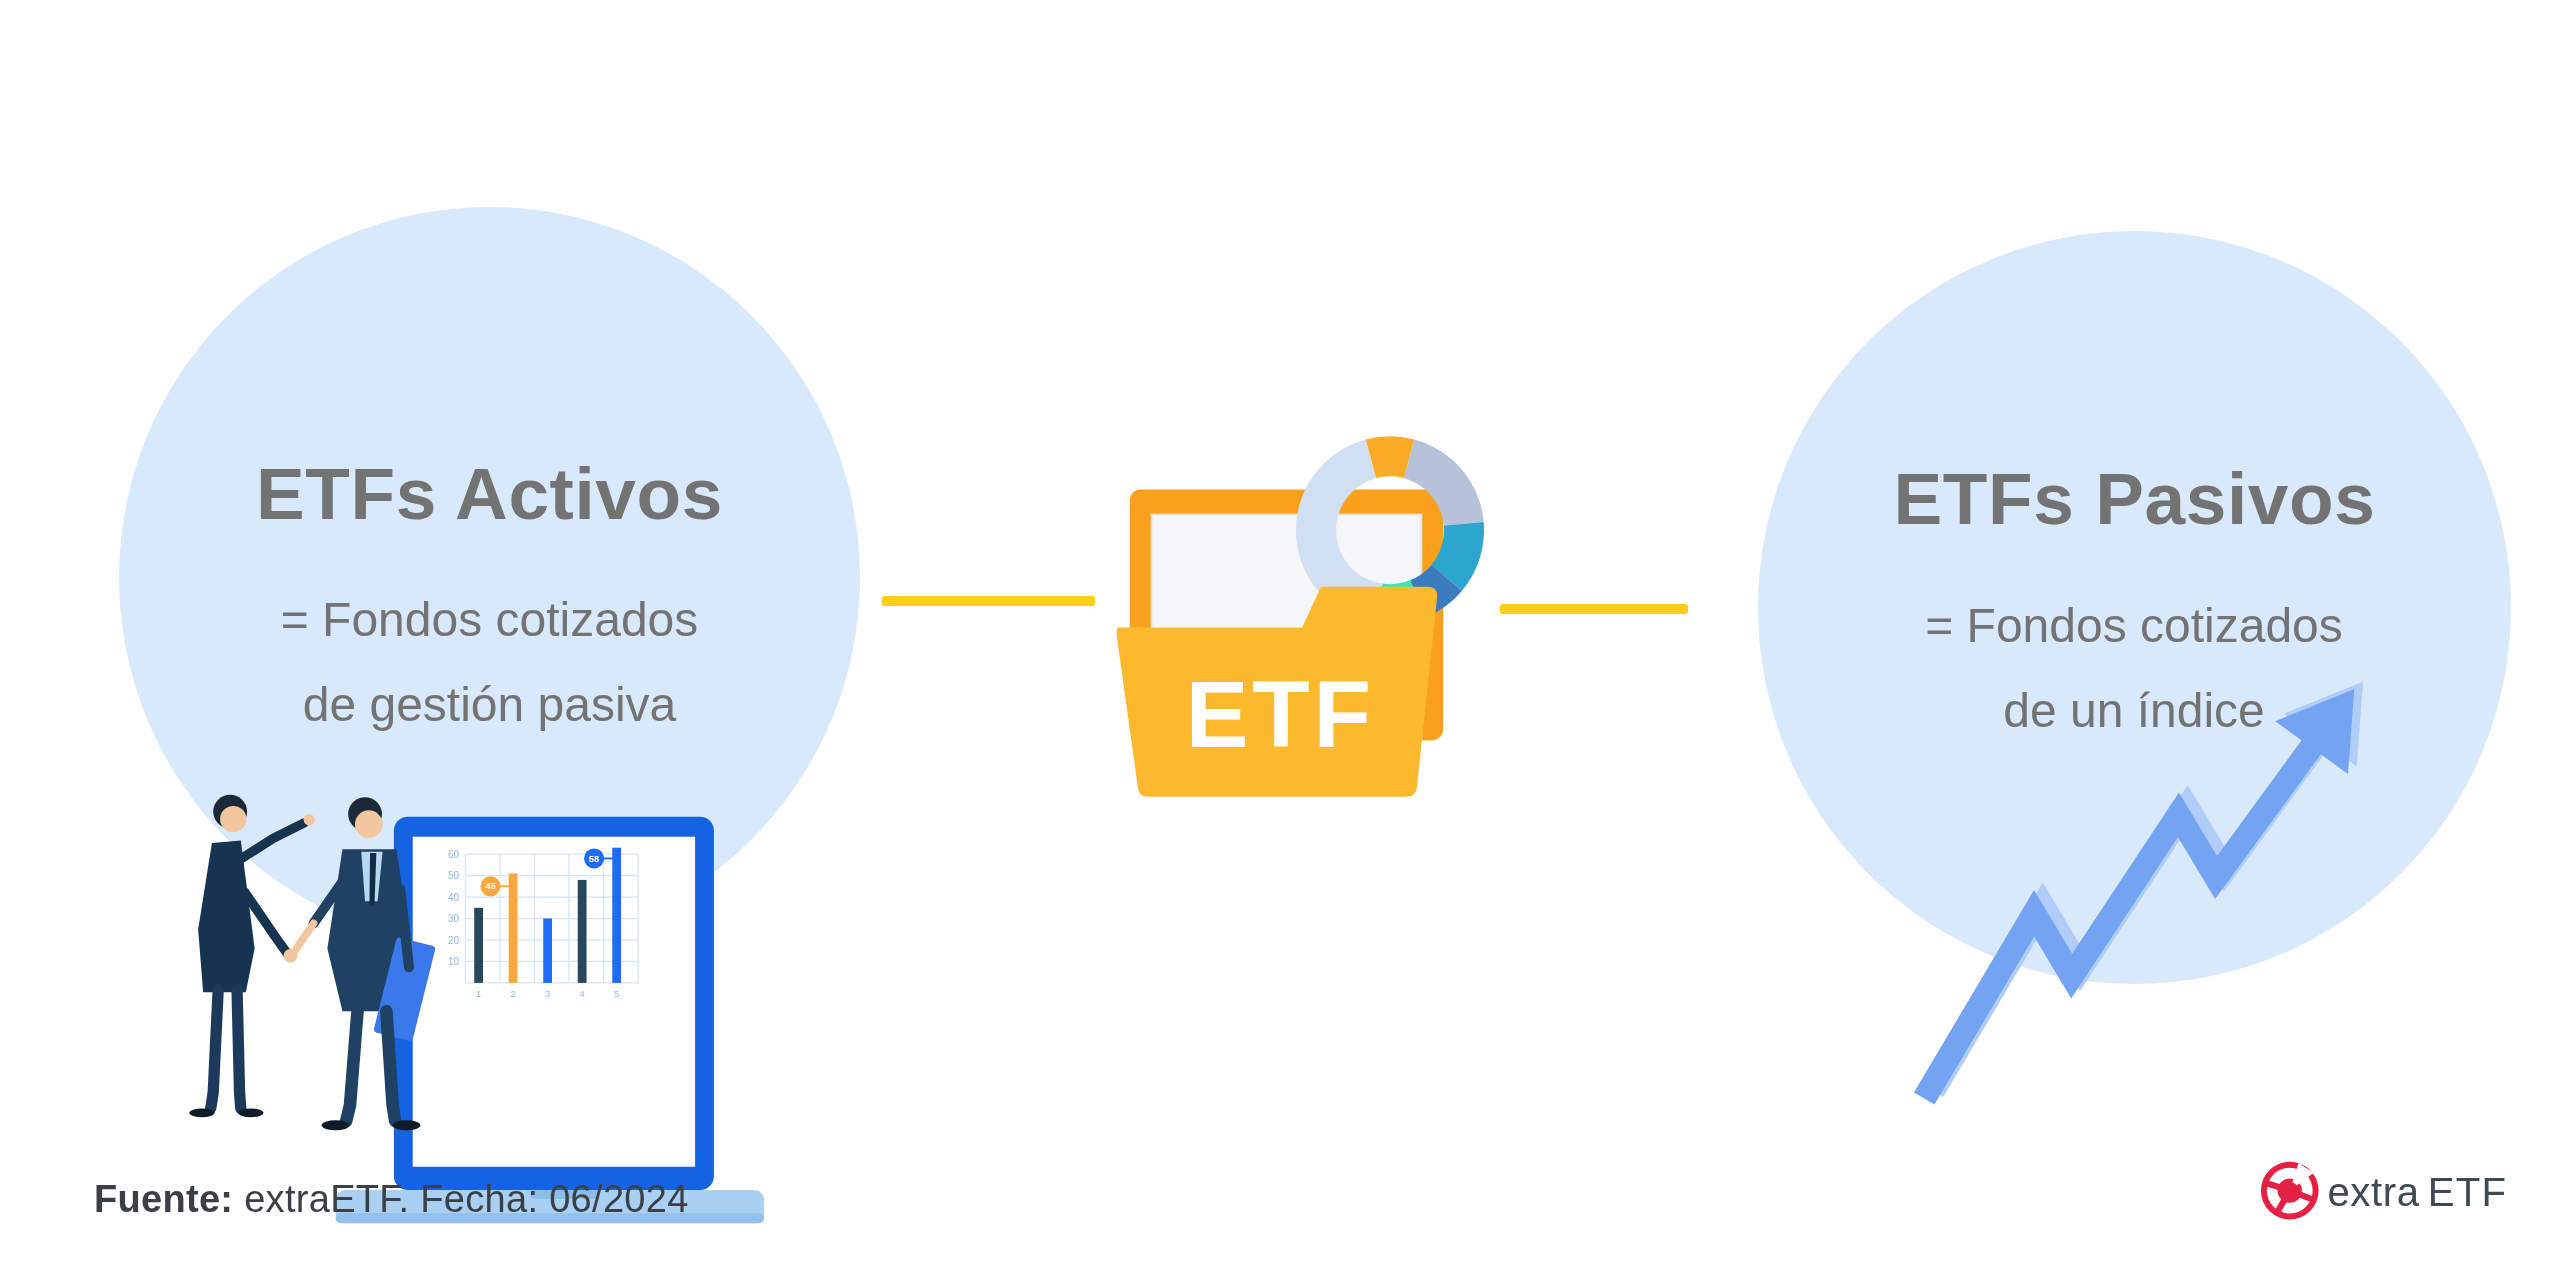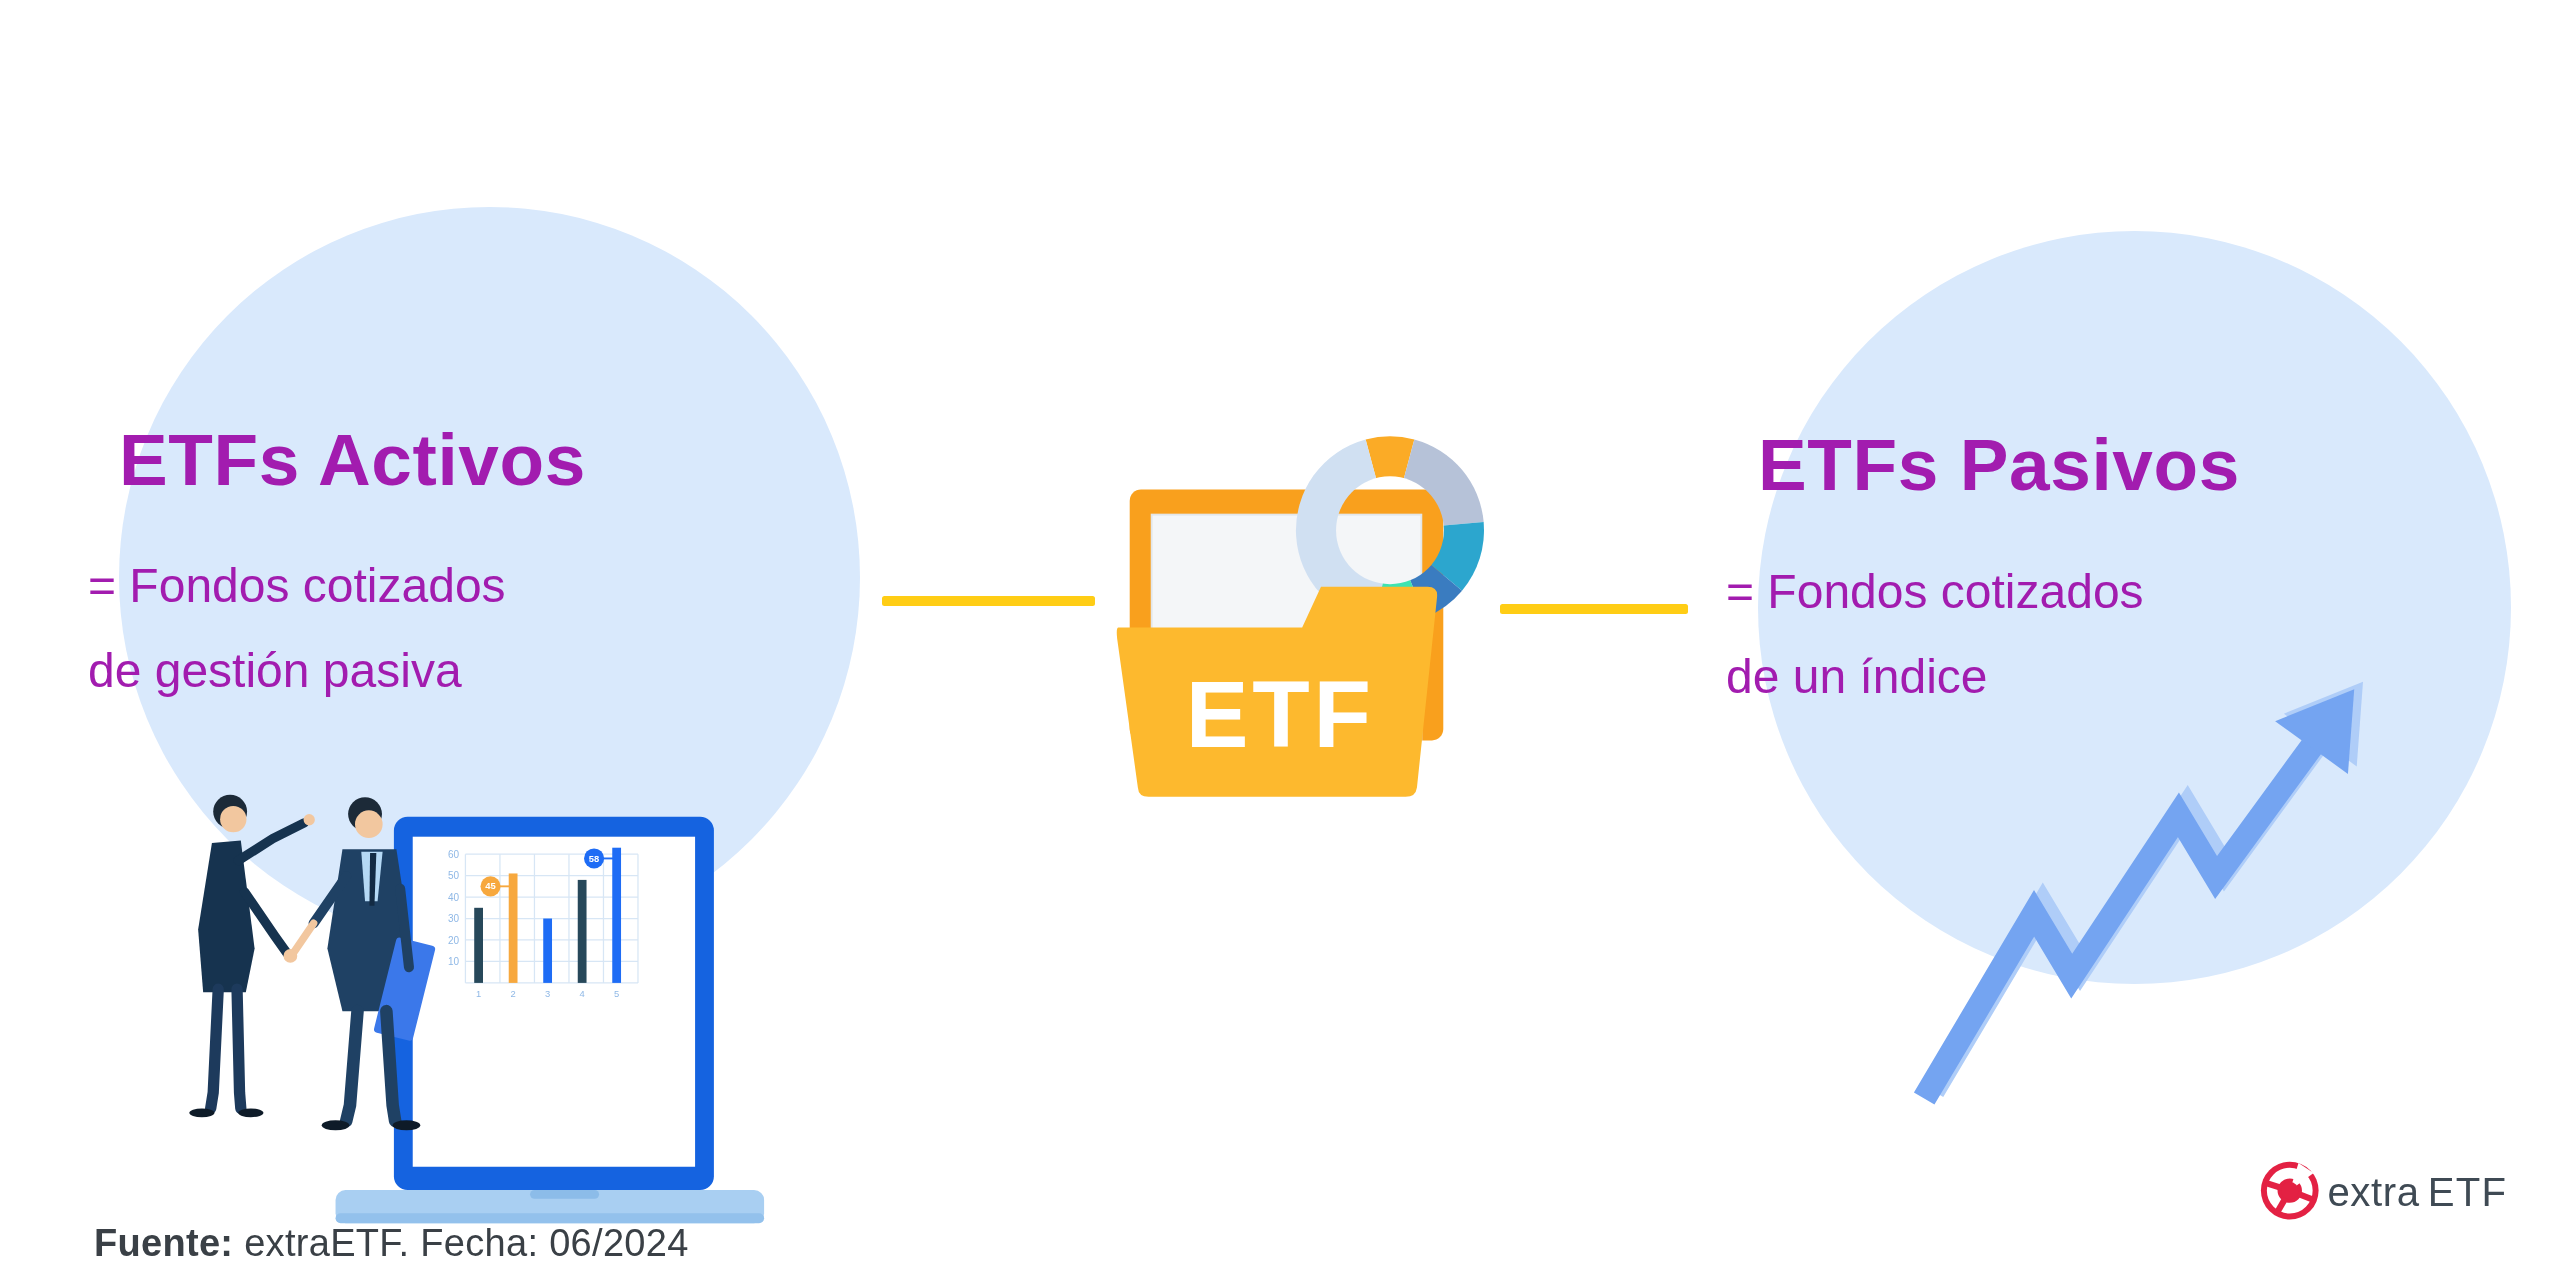--- a/index.html
+++ b/index.html
@@ -6,39 +6,39 @@
   body{
     width:2576px;height:1288px;position:relative;overflow:hidden;
     background:#ffffff;
     font-family:"Liberation Sans", sans-serif;
   }
   .circle{
     position:absolute;border-radius:50%;background:#D9E9FC;
   }
   .circle.left{left:119px;top:207px;width:741px;height:741px;}
   .circle.right{left:1758px;top:231px;width:753px;height:753px;}
-  .text-block{position:absolute;text-align:left;color:#a21caf;}
+  .text-block{position:absolute;text-align:center;color:#737373;margin-top:34px;}
   .card-title{
     font-size:73px;font-weight:700;line-height:75px;letter-spacing:0.6px;
   }
   .card-def{
     font-size:48px;font-weight:400;line-height:85px;letter-spacing:0px;
   }
   #left-title{left:119px;top:422px;width:741px;}
   #left-def{left:88px;top:543px;width:803px;}
   #right-title{left:1758px;top:427px;width:753px;}
   #right-def{left:1726px;top:549px;width:816px;}
   .connector{position:absolute;height:10px;background:#FFCD15;border-radius:2.5px;}
   #connector-left{left:882px;top:596px;width:213px;}
   #connector-right{left:1500px;top:604px;width:188px;}
   #folder-svg{position:absolute;left:1067px;top:408px;}
   #illustration-left{position:absolute;left:163px;top:741px;}
   #arrow-svg{position:absolute;left:1852px;top:659px;}
   #footer{
-    position:absolute;left:94px;top:1222px;font-size:38px;color:#3A4046;
+    position:absolute;left:94px;top:1178px;font-size:38px;color:#3A4046;
     letter-spacing:0.3px;
   }
   #footer .b{font-weight:700;}
   #brand{position:absolute;left:2257px;top:1158px;}
   svg text{font-family:"Liberation Sans", sans-serif;}
 </style>
 </head>
 <body>
 
 <div class="circle left"></div>

